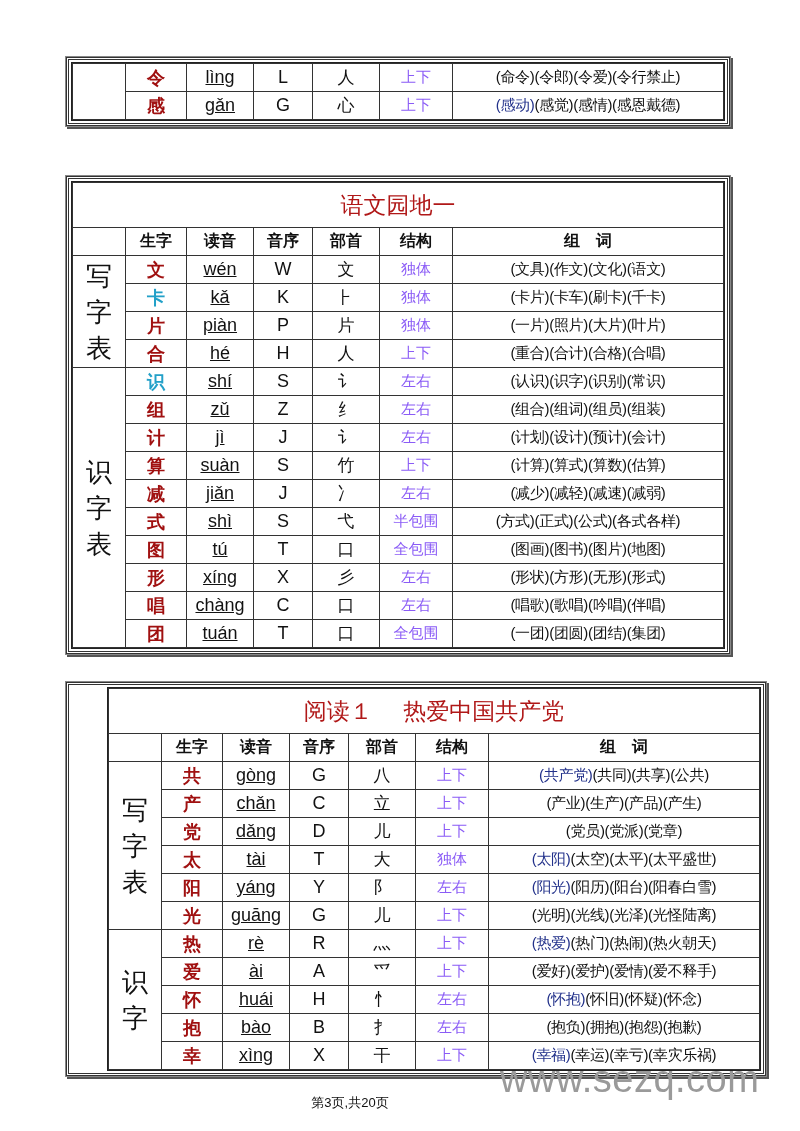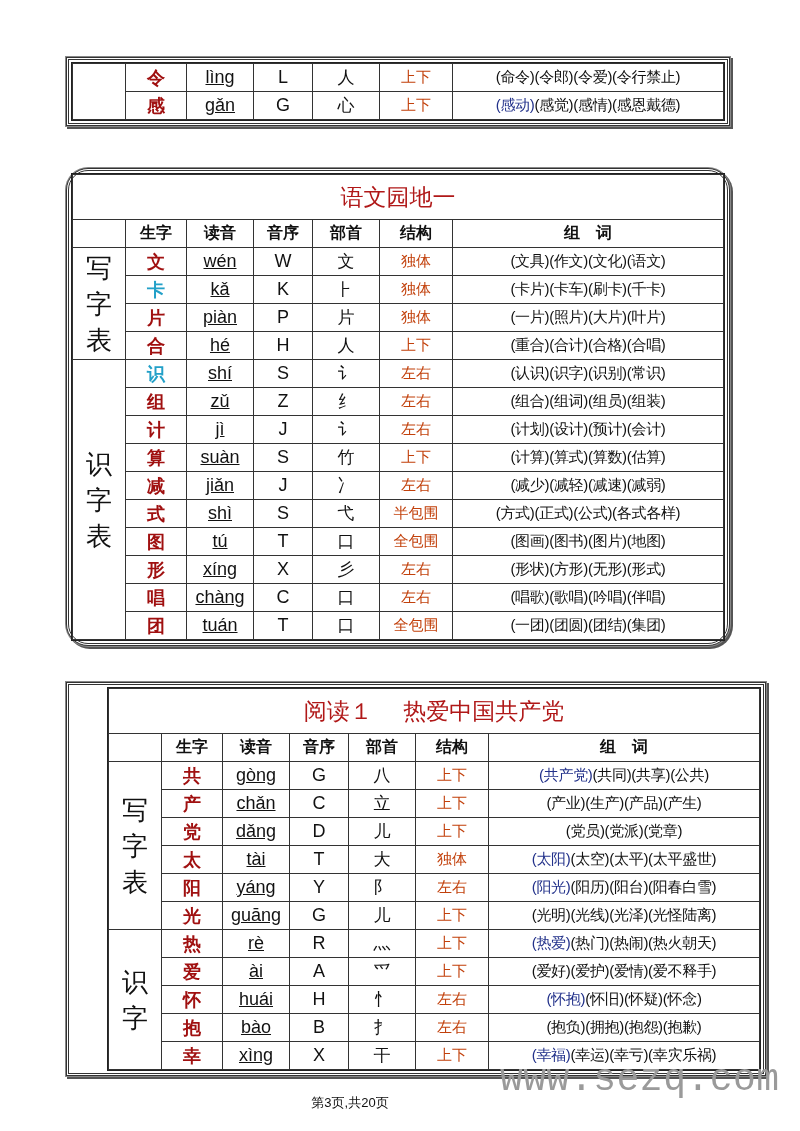--- a/index.html
+++ b/index.html
@@ -17,28 +17,28 @@
   col.c-rad { width:67px; }
   col.c-str { width:73px; }
   .title { font-family:"DejaVu Sans", sans-serif; color:#b01818; font-size:23px; height:44px; }
   th.h { font-family:Liberation Serif, serif; font-weight:bold; font-size:16px; height:27px; }
   td { height:27px; font-size:17px; }
   .char { color:#a01010; font-family:"DejaVu Serif", serif; font-weight:bold; font-size:18px; }
   .char.teal { color:#22a0c8; }
   .pin { font-family:"Liberation Sans", sans-serif; font-size:18px;text-decoration:underline; }
   .ord { font-family:"Liberation Sans", sans-serif; font-size:18px; }
   .rad { font-family:"DejaVu Serif", serif; font-size:17px; }
-  .str { font-family:Liberation Mono, monospace; font-size:15px; color:#c2410c; }
+  .str { font-family:Liberation Mono, monospace; font-size:15px; color:#8b5cf6; }
   .words { font-family:Liberation Sans, sans-serif; font-size:15px; letter-spacing:-0.3px; }
   .words .hl { color:#22318a; }
   .group { font-family:"DejaVu Serif", serif; font-size:26px; line-height:36px; }
   .group span { display:block; }
   .footer { position:absolute; left:0; width:700px; top:1094px; text-align:center;
             font-family:"Liberation Sans", sans-serif; font-size:13px; color:#111; }
-  .watermark { position:absolute; left:500px; top:1058px; font-family:Liberation Mono, monospace;
+  .watermark { position:absolute; left:500px; top:1058px; font-family:Liberation Sans, sans-serif;
                font-size:38px; color:#9a9a9a; letter-spacing:0.5px; }
 </style>
 </head>
 <body>
 
 <div class="frame" style="top:57px;">
   <div class="inner">
     <table>
       <colgroup>
           <col class="c-group">
@@ -65,21 +65,21 @@
             <td class="ord">G</td>
             <td class="rad">心</td>
             <td class="str">上下</td>
             <td class="words"><span class="hl">(感动)</span><span>(感觉)(感情)(感恩戴德)</span></td>
           </tr>
         </tbody>
     </table>
   </div>
 </div>
 
-<div class="frame" style="top:168px;border-radius:22px;">
+<div class="frame" style="top:176px;">
   <div class="inner">
     <table>
       <colgroup>
           <col class="c-group">
           <col class="c-char">
           <col class="c-pin">
           <col class="c-ord">
           <col class="c-rad">
           <col class="c-str">
           <col>

